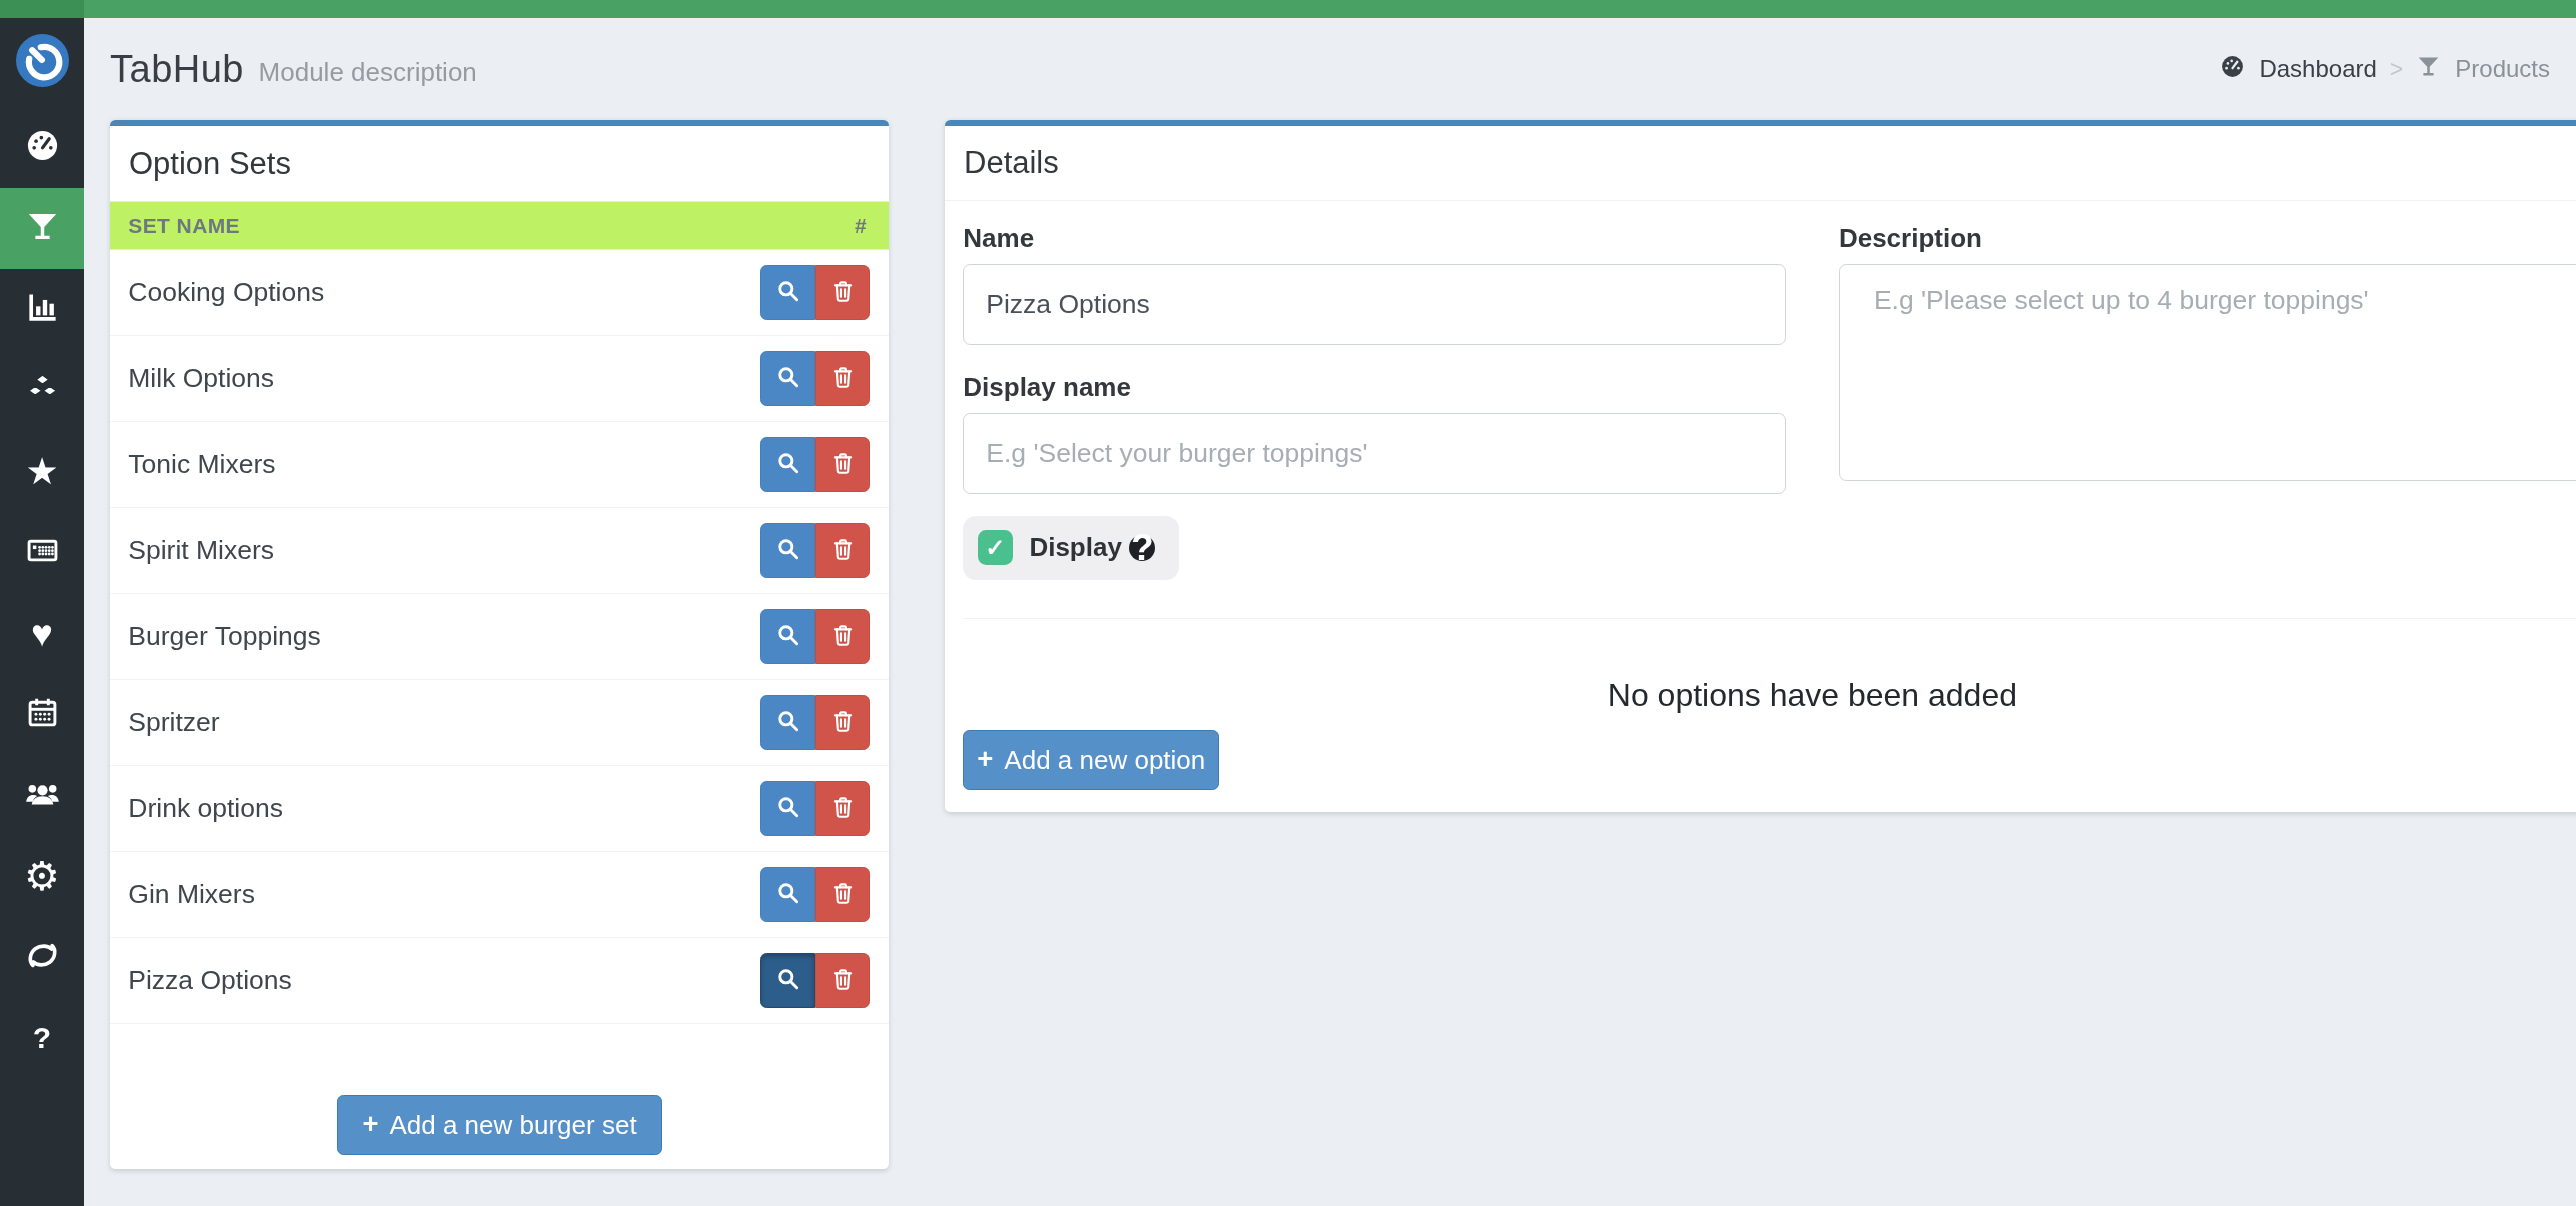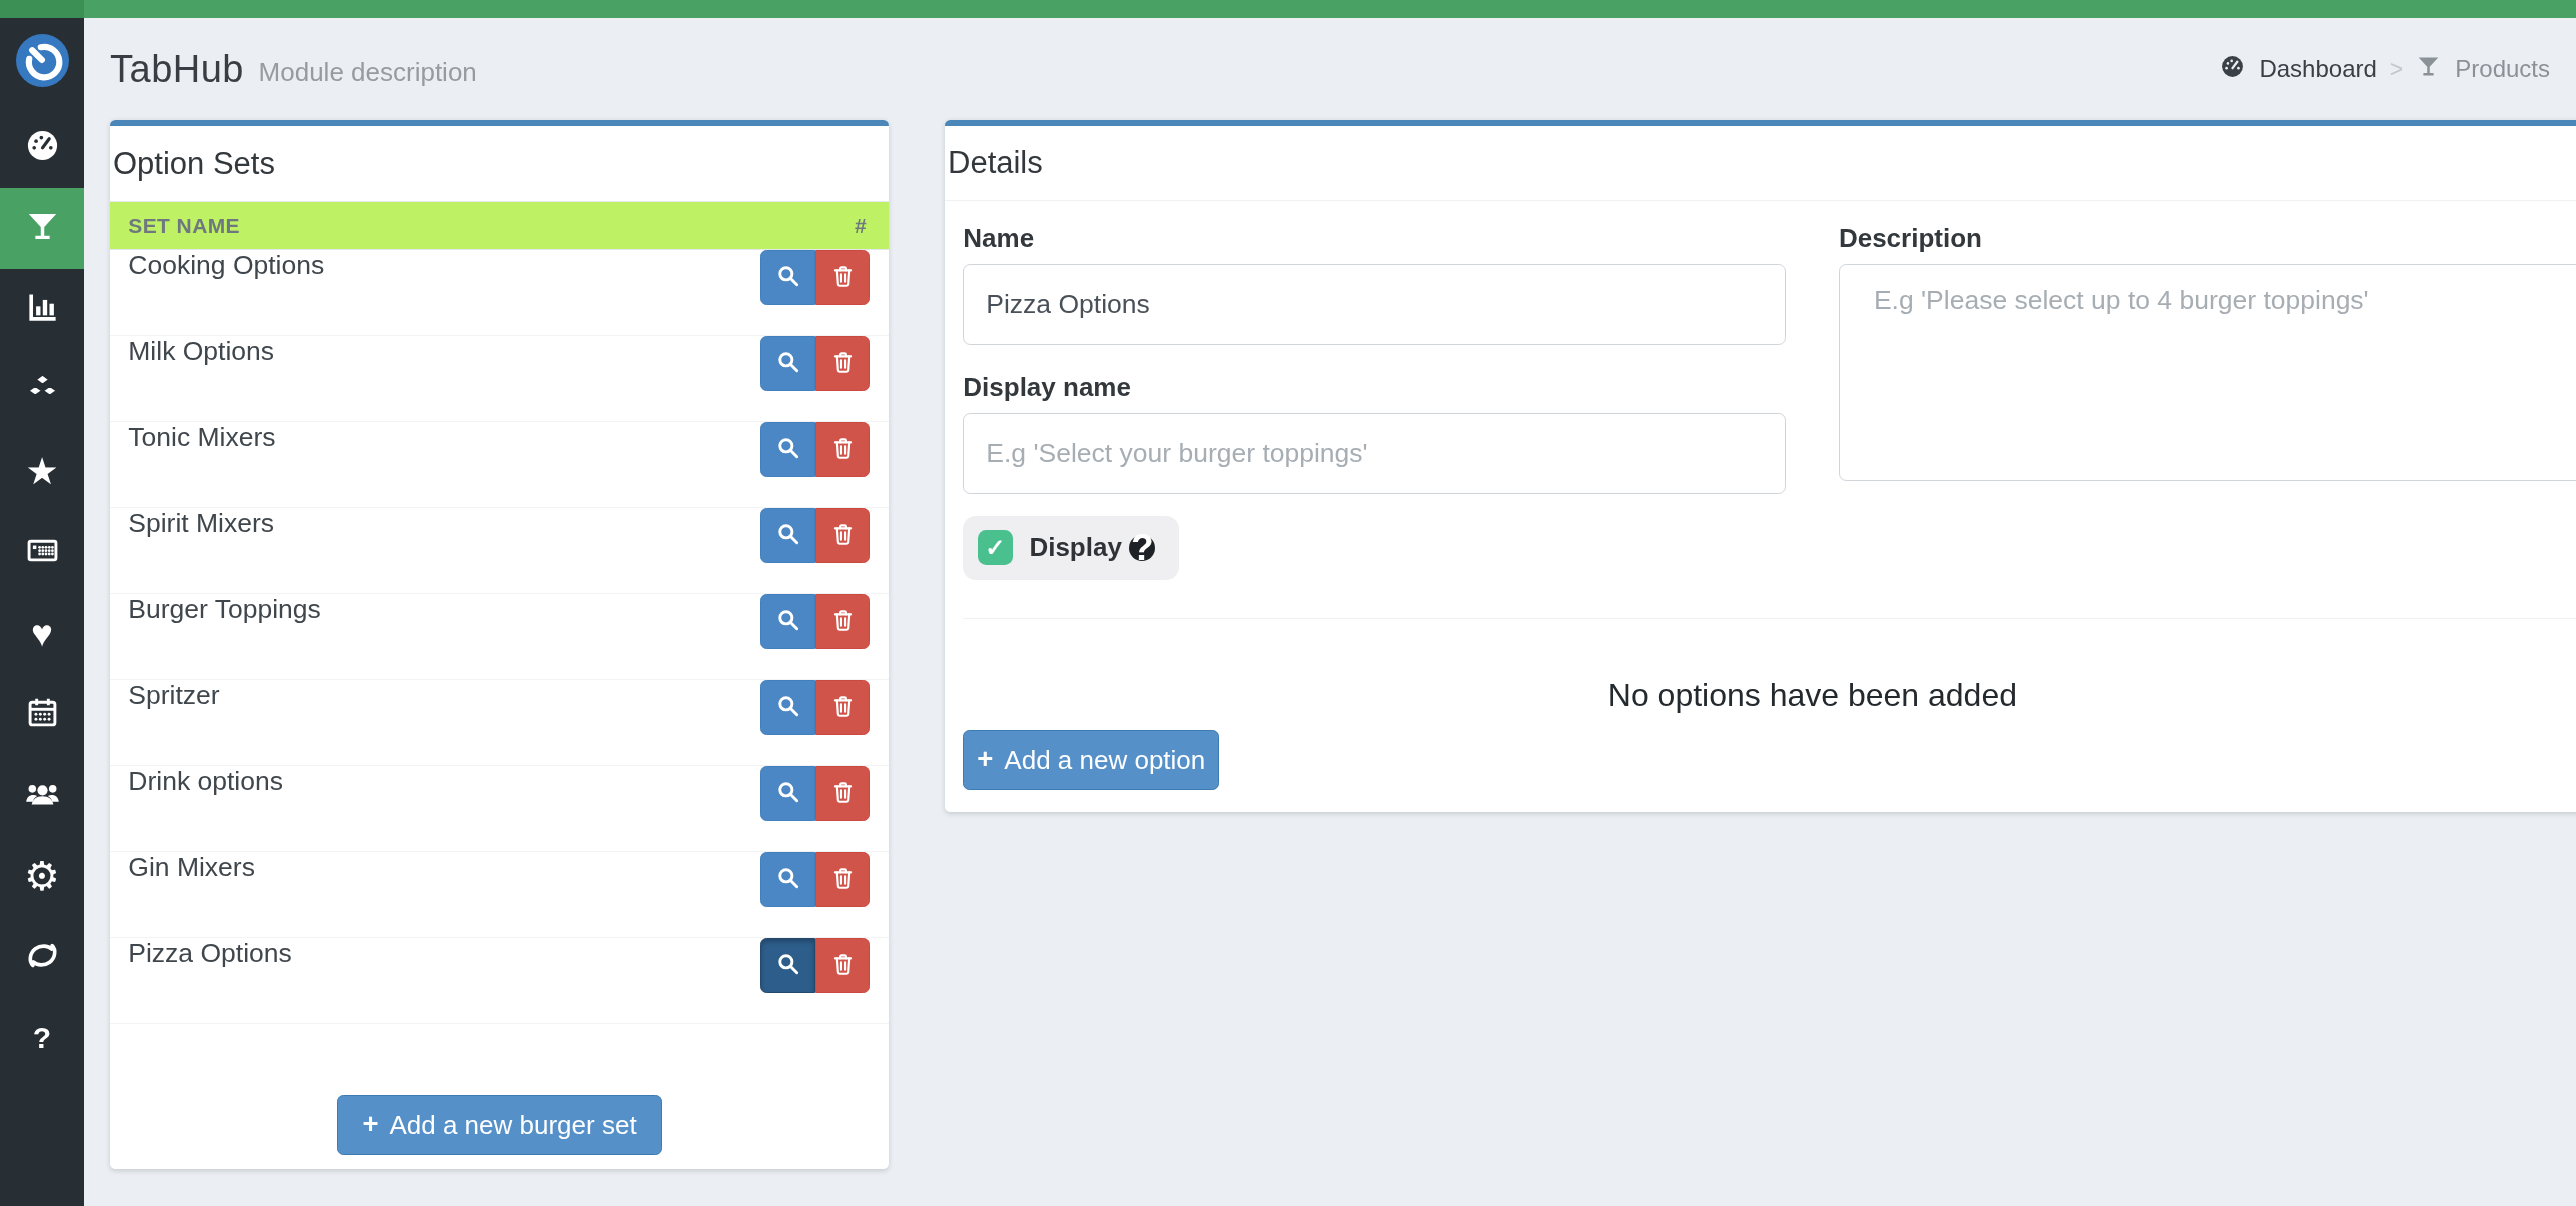--- a/index.html
+++ b/index.html
@@ -51,37 +51,37 @@
   .crumb svg { width: 25px; height: 25px; }
   .crumb-sep { color: #c0c7cd; font-size: 23px; }
 
   
   .card {
     position: absolute; background: #fff; border-top: 6.4px solid #4a86b8;
     border-radius: 5.5px; box-shadow: 0 1.8px 5.5px rgba(40,50,60,0.18);
   }
   #optionsets-card { left: 110px; top: 120px; width: 779px; height: 1049px; }
   #details-card   { left: 945px; top: 120px; width: 1733px; height: 692px; }
-  .card-header { height: 75px; display: flex; align-items: center; padding: 0 3px; }
+  .card-header { height: 75px; display: flex; align-items: center; padding: 0 19px; }
   .card-title { font-size: 31px; font-weight: 500; color: #33383d; }
   #details-card .card-header { border-bottom: 1.8px solid #f0f1f3; }
   .close-x {
     margin-left: auto; margin-right: 14.6px; color: #4a7fc0; font-size: 25px;
     font-weight: 700; cursor: pointer; line-height: 1;
   }
 
   
   .table-head {
     height: 49px; background: #bef264; border-top: 1.8px solid #e8ebed; border-bottom: 1.8px solid #e4e7e9;
     display: flex; align-items: center; padding: 0 22px 0 18.3px;
     color: #6f7780; font-weight: 700; font-size: 21px; letter-spacing: 0.4px;
   }
   .col-count { margin-left: auto; }
   .os-row {
-    height: 86px; display: flex; 
+    height: 86px; display: flex; align-items: center;
     padding: 0 19px 0 18.3px; border-bottom: 1.8px solid #f1f3f4; gap: 45px;
   }
   .os-row .name { font-size: 26.5px; color: #3f464c; }
   .btn-group { margin-left: auto; display: flex; }
   .icon-btn {
     width: 55px; height: 55px; display: flex; align-items: center; justify-content: center;
     border: 1.8px solid transparent; cursor: pointer; padding: 0; background: none;
   }
   .icon-btn svg { width: 26px; height: 26px; }
   .view-btn { background: #4a87c4; border-color: #4180be; border-radius: 6.4px 0 0 6.4px; }

